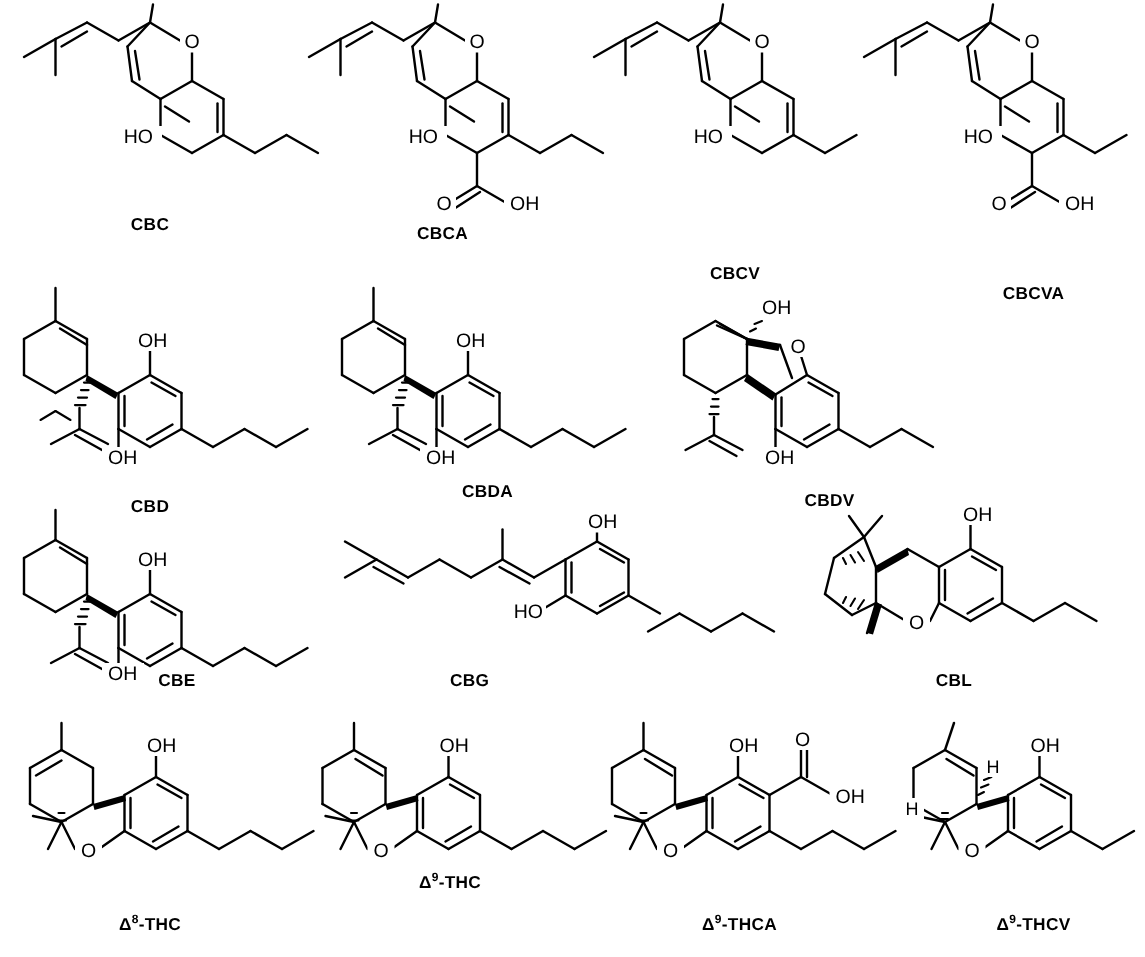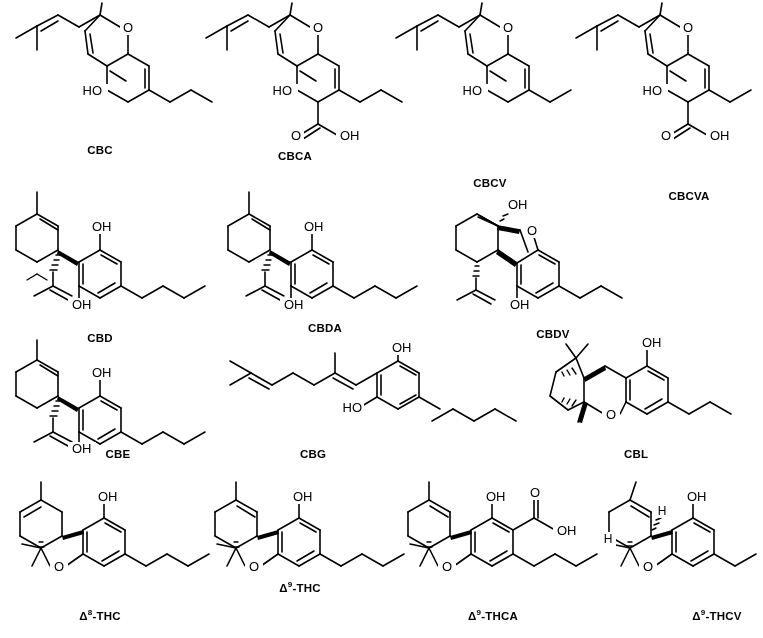--- a/index.html
+++ b/index.html
@@ -729,15 +729,15 @@
       <rect x="60" y="20" width="16" height="14" fill="#fff"></rect>
       <text class="atom sm" x="68" y="31" text-anchor="middle">H</text>
       <rect x="6" y="48" width="16" height="14" fill="#fff"></rect>
       <text class="atom sm" x="14" y="59" text-anchor="middle">H</text>
       <rect x="89" y="6" width="28" height="14" fill="#fff"></rect>
       <text class="atom" x="93" y="17" text-anchor="start">OH</text>
       <rect x="45" y="76" width="18" height="14" fill="#fff"></rect>
       <text class="atom" x="54" y="87" text-anchor="middle">O</text>
     </svg>
   </div>
-  <div class="lbl" style="left:689px;top:608px;margin-left:28px;"><span>Δ<sup>9</sup>-THCV</span></div>
+  <div class="lbl" style="left:689px;top:608px;"><span>Δ<sup>9</sup>-THCV</span></div>
 
 </div>
 
 </body></html>

